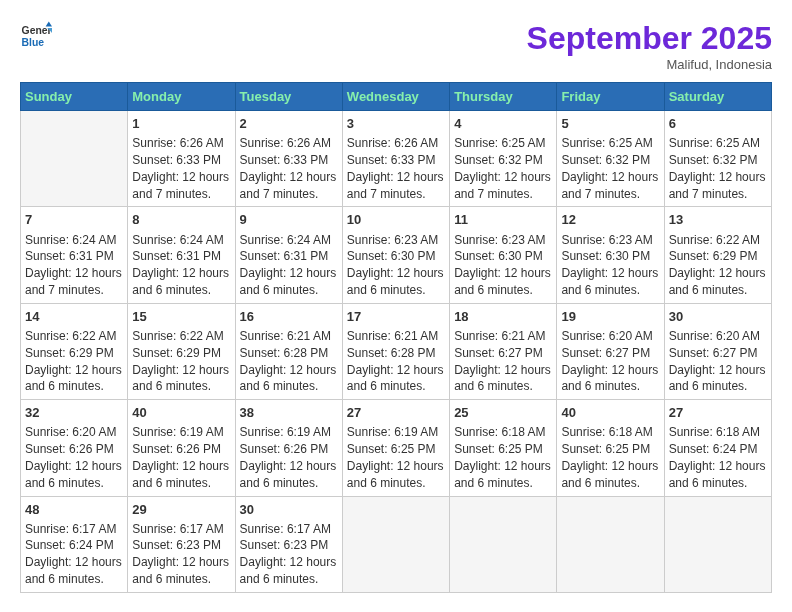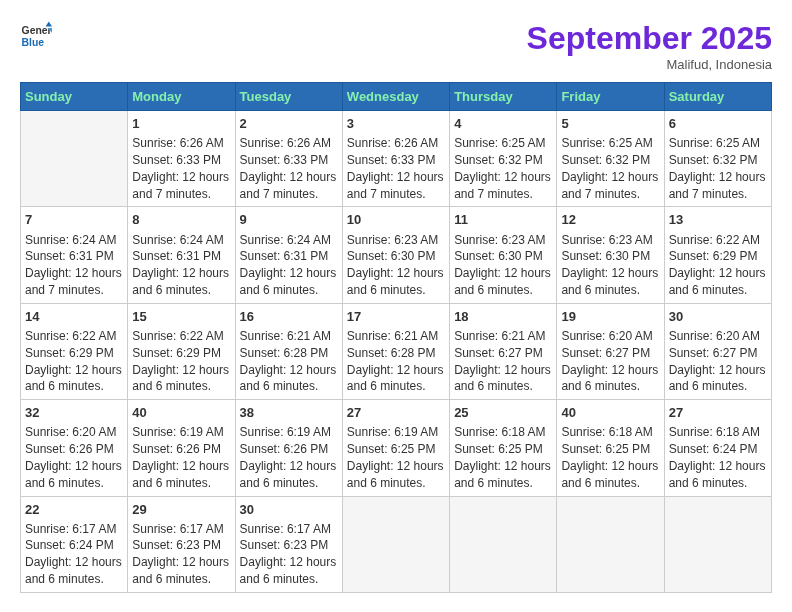--- a/index.html
+++ b/index.html
@@ -217,21 +217,21 @@
           <span class="day-num">40</span>
           <div class="day-info">Sunrise: 6:18 AM<br>Sunset: 6:25 PM<br>Daylight: 12 hours and 6 minutes.</div>
         </td>
         <td>
           <span class="day-num">27</span>
           <div class="day-info">Sunrise: 6:18 AM<br>Sunset: 6:24 PM<br>Daylight: 12 hours and 6 minutes.</div>
         </td>
       </tr>
       <tr>
         <td>
-          <span class="day-num">22</span>
+          <span class="day-num">48</span>
           <div class="day-info">Sunrise: 6:17 AM<br>Sunset: 6:24 PM<br>Daylight: 12 hours and 6 minutes.</div>
         </td>
         <td>
           <span class="day-num">29</span>
           <div class="day-info">Sunrise: 6:17 AM<br>Sunset: 6:23 PM<br>Daylight: 12 hours and 6 minutes.</div>
         </td>
         <td>
           <span class="day-num">30</span>
           <div class="day-info">Sunrise: 6:17 AM<br>Sunset: 6:23 PM<br>Daylight: 12 hours and 6 minutes.</div>
         </td>

